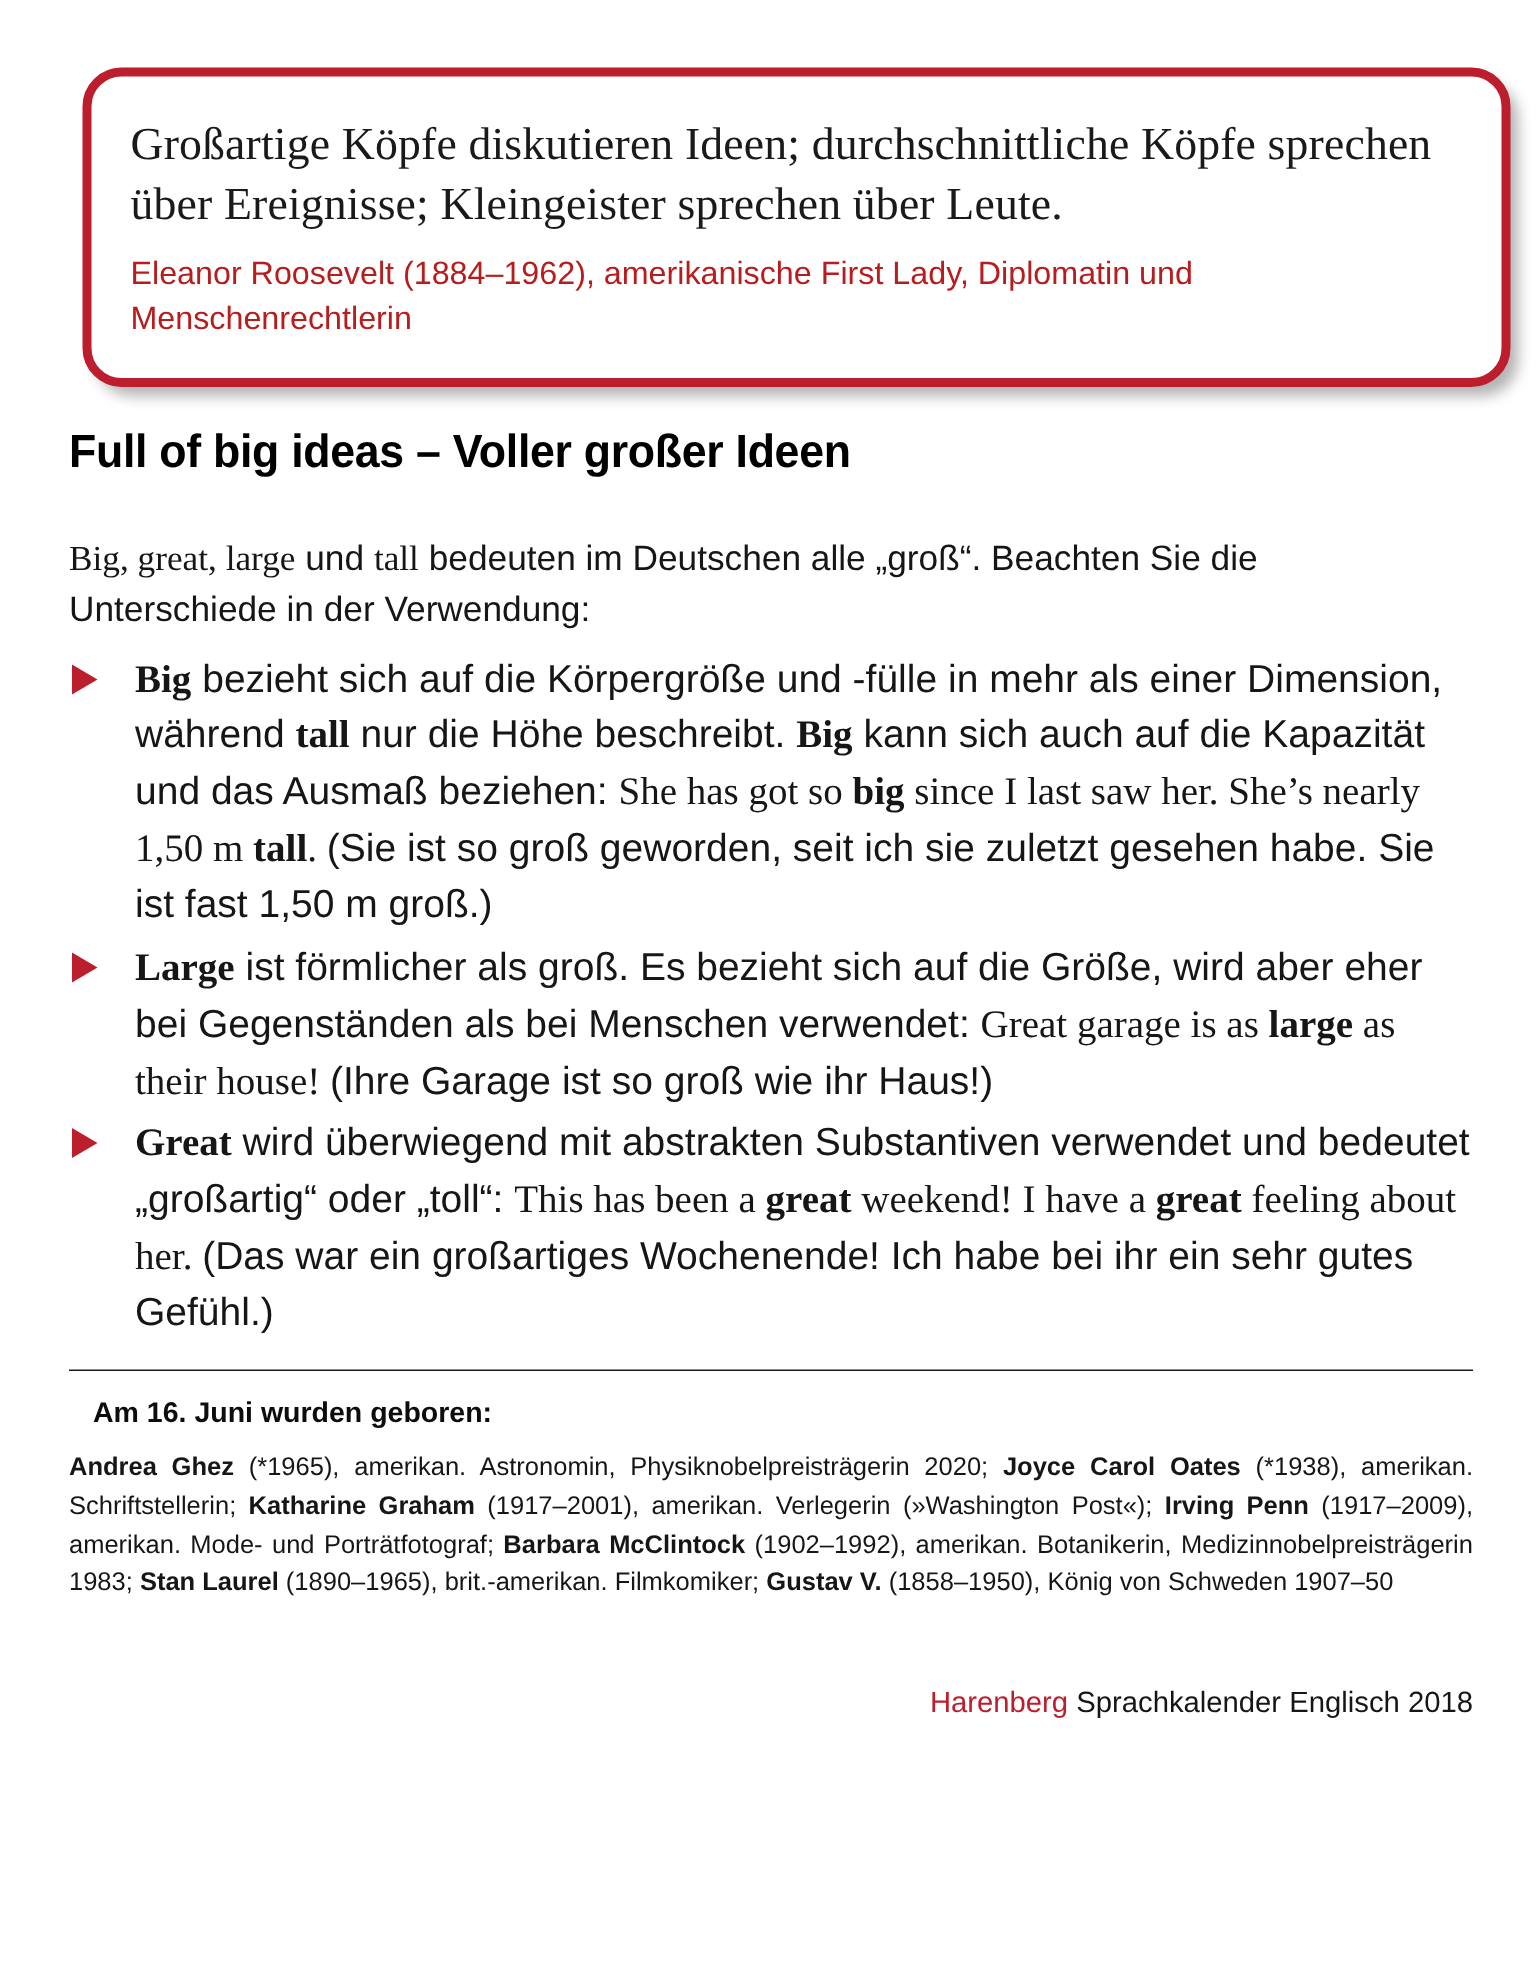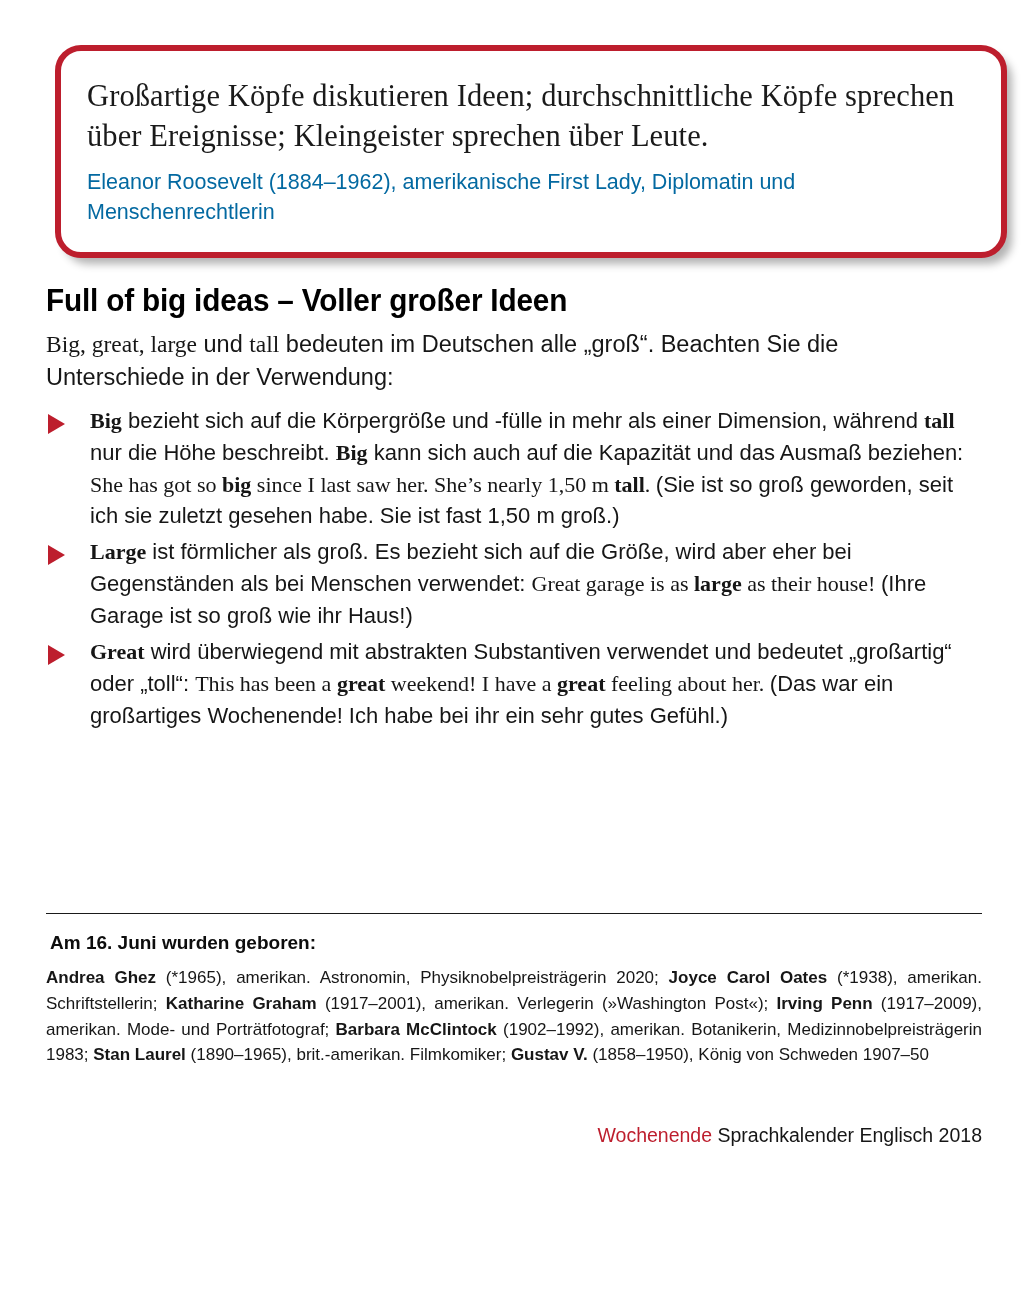--- a/index.html
+++ b/index.html
@@ -33,21 +33,21 @@
     font-size: 30.5px;
     line-height: 1.30;
     color: #1a1a1a;
     letter-spacing: 0.1px;
     margin: 0 0 12px 0;
   }
   .quote-attrib {
     font-family: "Liberation Sans", sans-serif;
     font-size: 21.5px;
     line-height: 1.38;
-    color: #0369a1;
+    color: #b91c1c;
     margin: 0;
   }
 
   
   .headline {
     position: absolute;
     left: 46px;
     top: 283px;
     width: 940px;
     font-family: "Liberation Sans", sans-serif;
@@ -57,38 +57,38 @@
     color: #000000;
     margin: 0;
     transform: scaleX(0.96);
     transform-origin: left center;
   }
 
   
   .lesson {
     position: absolute;
     left: 46px;
-    top: 328px;
+    top: 356px;
     width: 936px;
   }
   .intro {
     font-size: 23.5px;
     line-height: 1.42;
     margin: 0 0 10px 0;
     color: #161616;
   }
   .bullet-list {
     list-style: none;
     margin: 0;
     padding: 0;
   }
   .bullet-item {
     position: relative;
     padding-left: 44px;
-    font-size: 22px;
+    font-size: 26px;
     line-height: 1.45;
     margin-bottom: 4px;
     color: #161616;
   }
   .bullet-marker {
     position: absolute;
     left: 2px;
     top: 9px;
     width: 0;
     height: 0;
@@ -116,21 +116,21 @@
   
   .births {
     position: absolute;
     left: 46px;
     top: 932px;
     width: 936px;
   }
   .births-title {
     font-size: 19px;
     font-weight: bold;
-    margin: 0 0 11px 4px;
+    margin: 0 0 11px 16px;
     color: #0d0d0d;
   }
   .births-body {
     font-size: 17px;
     line-height: 1.52;
     text-align: justify;
     margin: 0;
     color: #161616;
   }
   .births-body b { font-weight: bold; }
@@ -178,13 +178,13 @@
   </ul>
 </div>
 
 <hr class="divider">
 
 <div class="births">
   <p class="births-title">Am 16. Juni wurden geboren:</p>
   <p class="births-body" id="births-body"><b>Andrea Ghez</b><span> (*1965), amerikan. Astronomin, Physiknobelpreisträgerin 2020; </span><b>Joyce Carol Oates</b><span> (*1938), amerikan. Schriftstellerin; </span><b>Katharine Graham</b><span> (1917–2001), amerikan. Verlegerin (»Washington Post«); </span><b>Irving Penn</b><span> (1917–2009), amerikan. Mode- und Porträtfotograf; </span><b>Barbara McClintock</b><span> (1902–1992), amerikan. Botanikerin, Medizinnobelpreisträgerin 1983; </span><b>Stan Laurel</b><span> (1890–1965), brit.-amerikan. Filmkomiker; </span><b>Gustav V.</b><span> (1858–1950), König von Schweden 1907–50</span></p>
 </div>
 
-<div class="footer"><span class="brand">Wochenende</span><span> Sprachkalender Englisch 2018</span></div>
+<div class="footer"><span class="brand">Harenberg</span><span> Sprachkalender Englisch 2018</span></div>
 
 </body></html>

